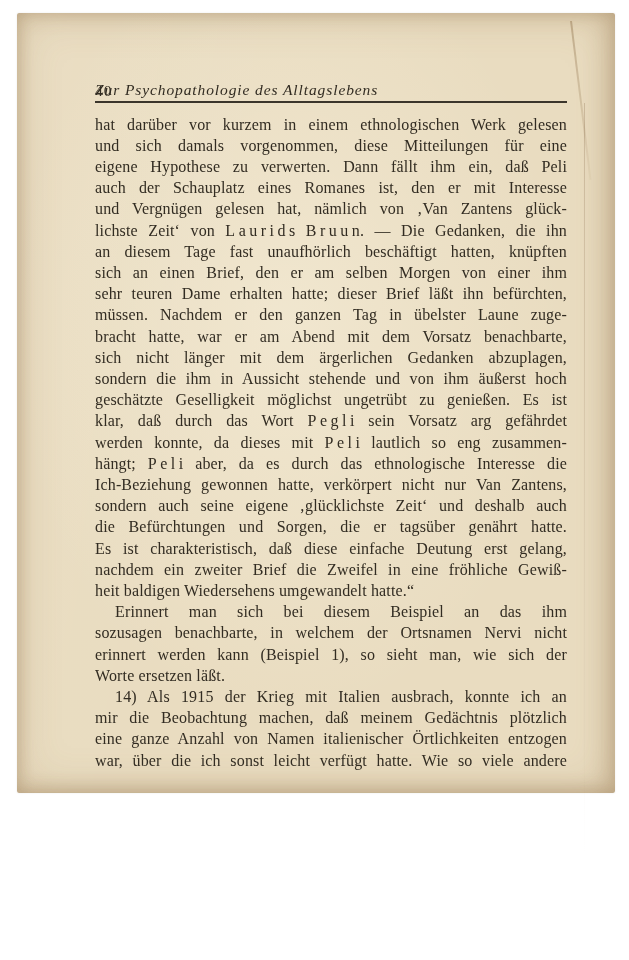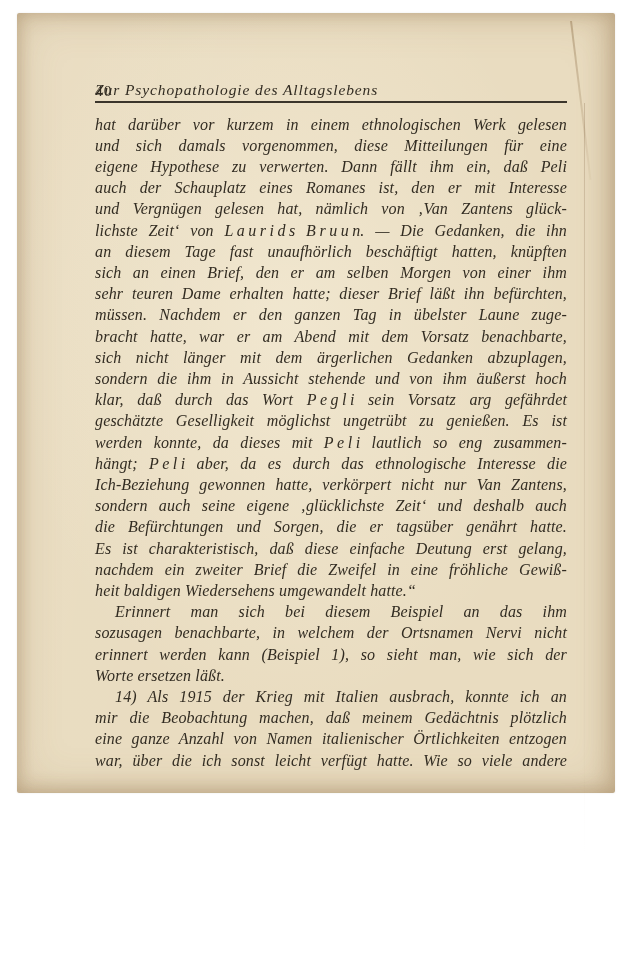--- a/index.html
+++ b/index.html
@@ -76,21 +76,21 @@
   .body-text{
     position:absolute;
     left:78px;top:100.5px;
     width:472px;
     color:var(--ink);
     font-size:16px;
     line-height:21.2px;
     letter-spacing:0.15px;
   }
   .para{display:block;}
-  .ln{display:block;font-style:italic;}
+  .ln{display:block;}
   .jl{text-align:justify;text-align-last:justify;}
   .ll{text-align:left;}
   .ind{text-indent:20px;}
 </style>
 </head>
 <body>
 
 <div class="paper">
   <div class="crease"></div>
   <div class="fold-line"></div>
@@ -109,22 +109,22 @@
       <span class="ln jl">auch der Schauplatz eines Romanes ist, den er mit Interesse</span>
       <span class="ln jl">und Vergnügen gelesen hat, nämlich von ‚Van Zantens glück-</span>
       <span class="ln jl">lichste Zeit‘ von L a u r i d s B r u u n. — Die Gedanken, die ihn</span>
       <span class="ln jl">an diesem Tage fast unaufhörlich beschäftigt hatten, knüpften</span>
       <span class="ln jl">sich an einen Brief, den er am selben Morgen von einer ihm</span>
       <span class="ln jl">sehr teuren Dame erhalten hatte; dieser Brief läßt ihn befürchten,</span>
       <span class="ln jl">müssen. Nachdem er den ganzen Tag in übelster Laune zuge-</span>
       <span class="ln jl">bracht hatte, war er am Abend mit dem Vorsatz benachbarte,</span>
       <span class="ln jl">sich nicht länger mit dem ärgerlichen Gedanken abzuplagen,</span>
       <span class="ln jl">sondern die ihm in Aussicht stehende und von ihm äußerst hoch</span>
+      <span class="ln jl">geschätzte Geselligkeit möglichst ungetrübt zu genießen. Es ist</span>
       <span class="ln jl">klar, daß durch das Wort P e g l i sein Vorsatz arg gefährdet</span>
-      <span class="ln jl">geschätzte Geselligkeit möglichst ungetrübt zu genießen. Es ist</span>
       <span class="ln jl">werden konnte, da dieses mit P e l i lautlich so eng zusammen-</span>
       <span class="ln jl">hängt; P e l i aber, da es durch das ethnologische Interesse die</span>
       <span class="ln jl">Ich-Beziehung gewonnen hatte, verkörpert nicht nur Van Zantens,</span>
       <span class="ln jl">sondern auch seine eigene ‚glücklichste Zeit‘ und deshalb auch</span>
       <span class="ln jl">die Befürchtungen und Sorgen, die er tagsüber genährt hatte.</span>
       <span class="ln jl">Es ist charakteristisch, daß diese einfache Deutung erst gelang,</span>
       <span class="ln jl">nachdem ein zweiter Brief die Zweifel in eine fröhliche Gewiß-</span>
       <span class="ln ll">heit baldigen Wiedersehens umgewandelt hatte.“</span>
     </div>
 

